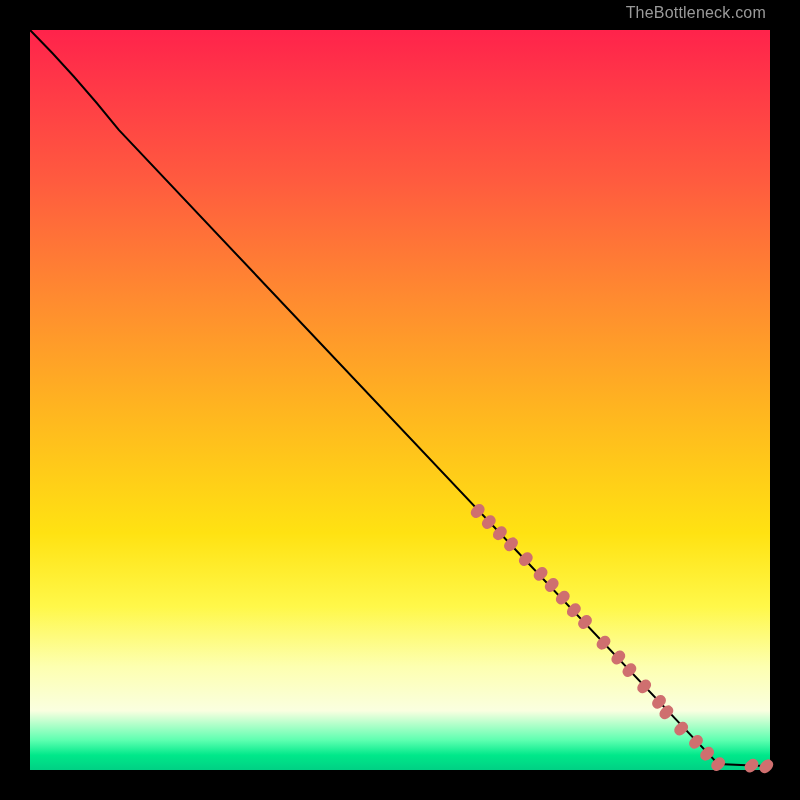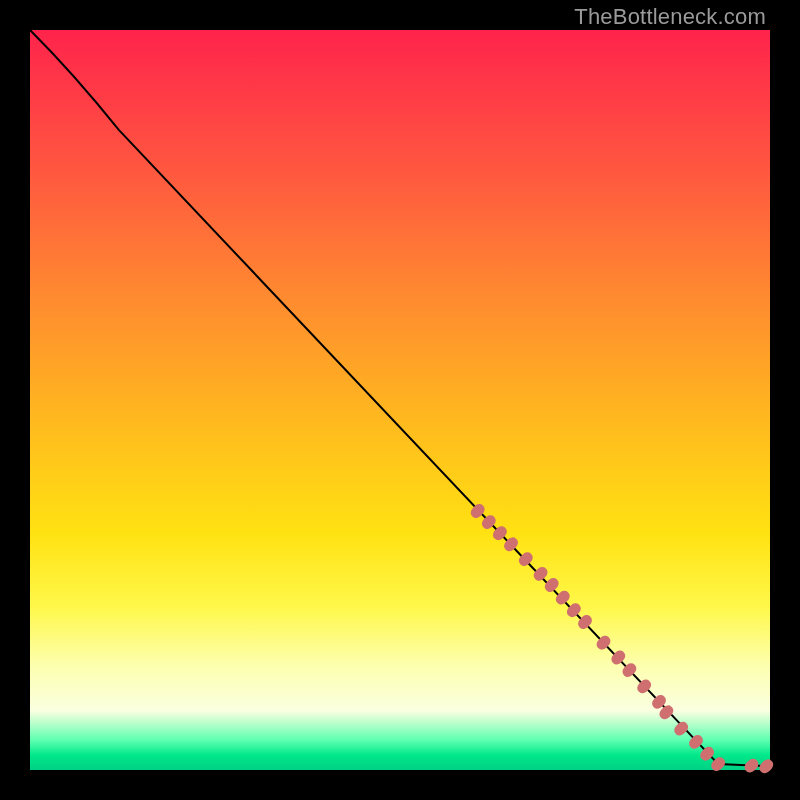--- a/index.html
+++ b/index.html
@@ -38,21 +38,21 @@
       #5cffb0 96%,
       #00e88a 98%,
       #00d084 100%
     );
   }
   .watermark {
     position: absolute;
     top: 4px;
     right: 34px;
     color: #9a9a9a;
-    font-size: 22px;
+    font-size: 16px;
     font-weight: 400;
     letter-spacing: 0.2px;
     user-select: none;
   }
   svg.curve {
     position: absolute;
     left: 0;
     top: 0;
     width: 740px;
     height: 740px;

